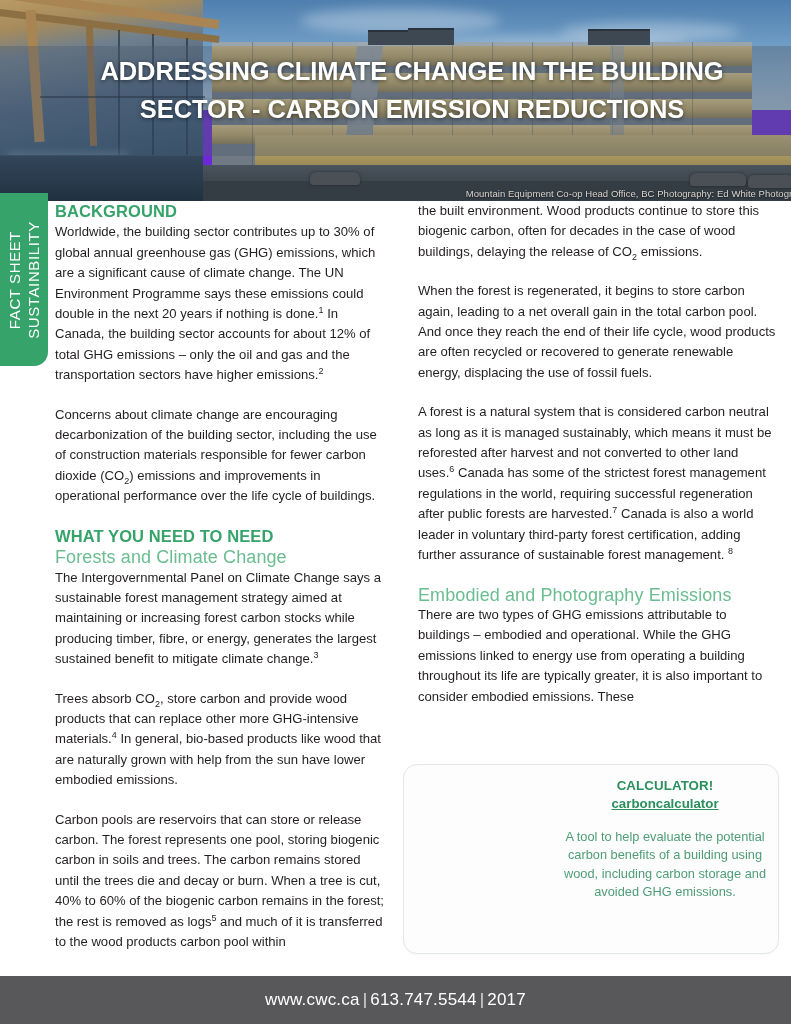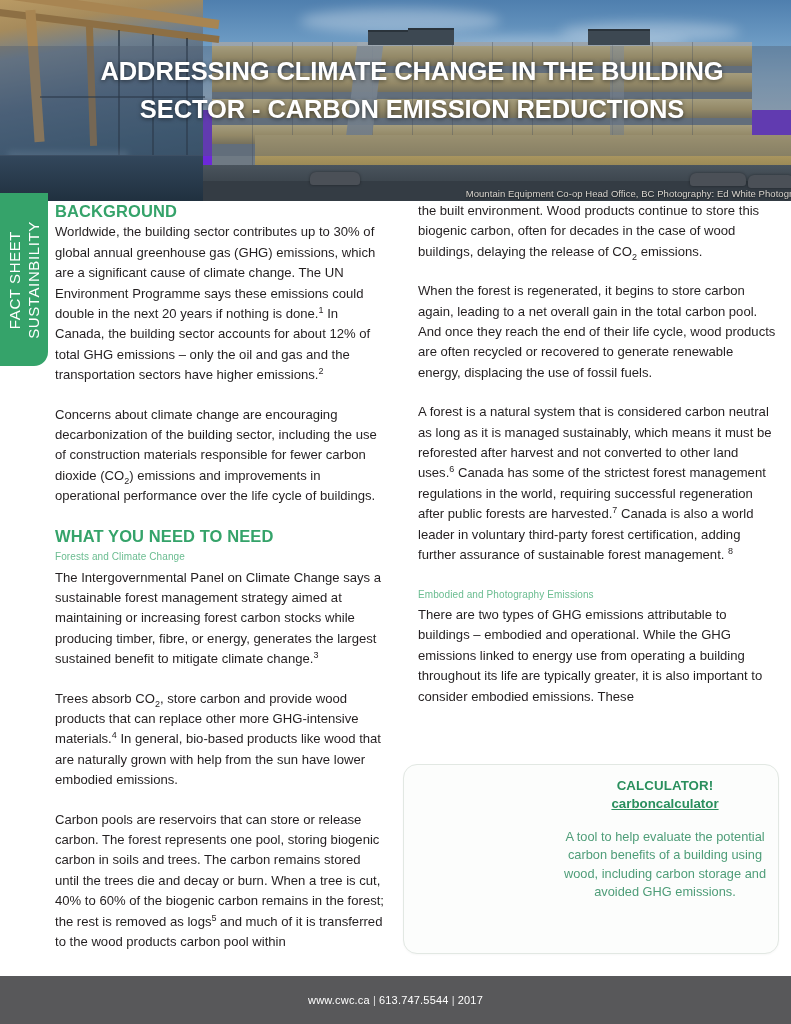--- a/index.html
+++ b/index.html
@@ -210,21 +210,21 @@
   }
   h2.sec {
     margin: 0 0 1px 0;
     font-size: 16.5px;
     font-weight: bold;
     color: #35a36a;
     letter-spacing: 0.1px;
   }
   h3.subsec {
     margin: 0 0 0 0;
-    font-size: 10px;
+    font-size: 18px;
     font-weight: normal;
     color: #6bbd91;
     letter-spacing: 0.1px;
   }
   p.para {
     margin: 0 0 19px 0;
   }
   p.para.tight { margin-bottom: 0; }
   sup { font-size: 9px; line-height: 0; vertical-align: super; }
   sub { font-size: 9px; line-height: 0; vertical-align: sub; }
@@ -349,21 +349,21 @@
     bottom: 0;
     width: 791px;
     height: 48px;
     background: #58585a;
     display: flex;
     align-items: center;
     justify-content: center;
   }
   .footer-text {
     color: #ffffff;
-    font-size: 11px;
+    font-size: 17px;
     letter-spacing: 0.2px;
   }
   .footer-sep { opacity: 0.8; padding: 0 3px; }
 </style>
 </head>
 <body>
 
 <div class="page">
 
   <div class="hero">

